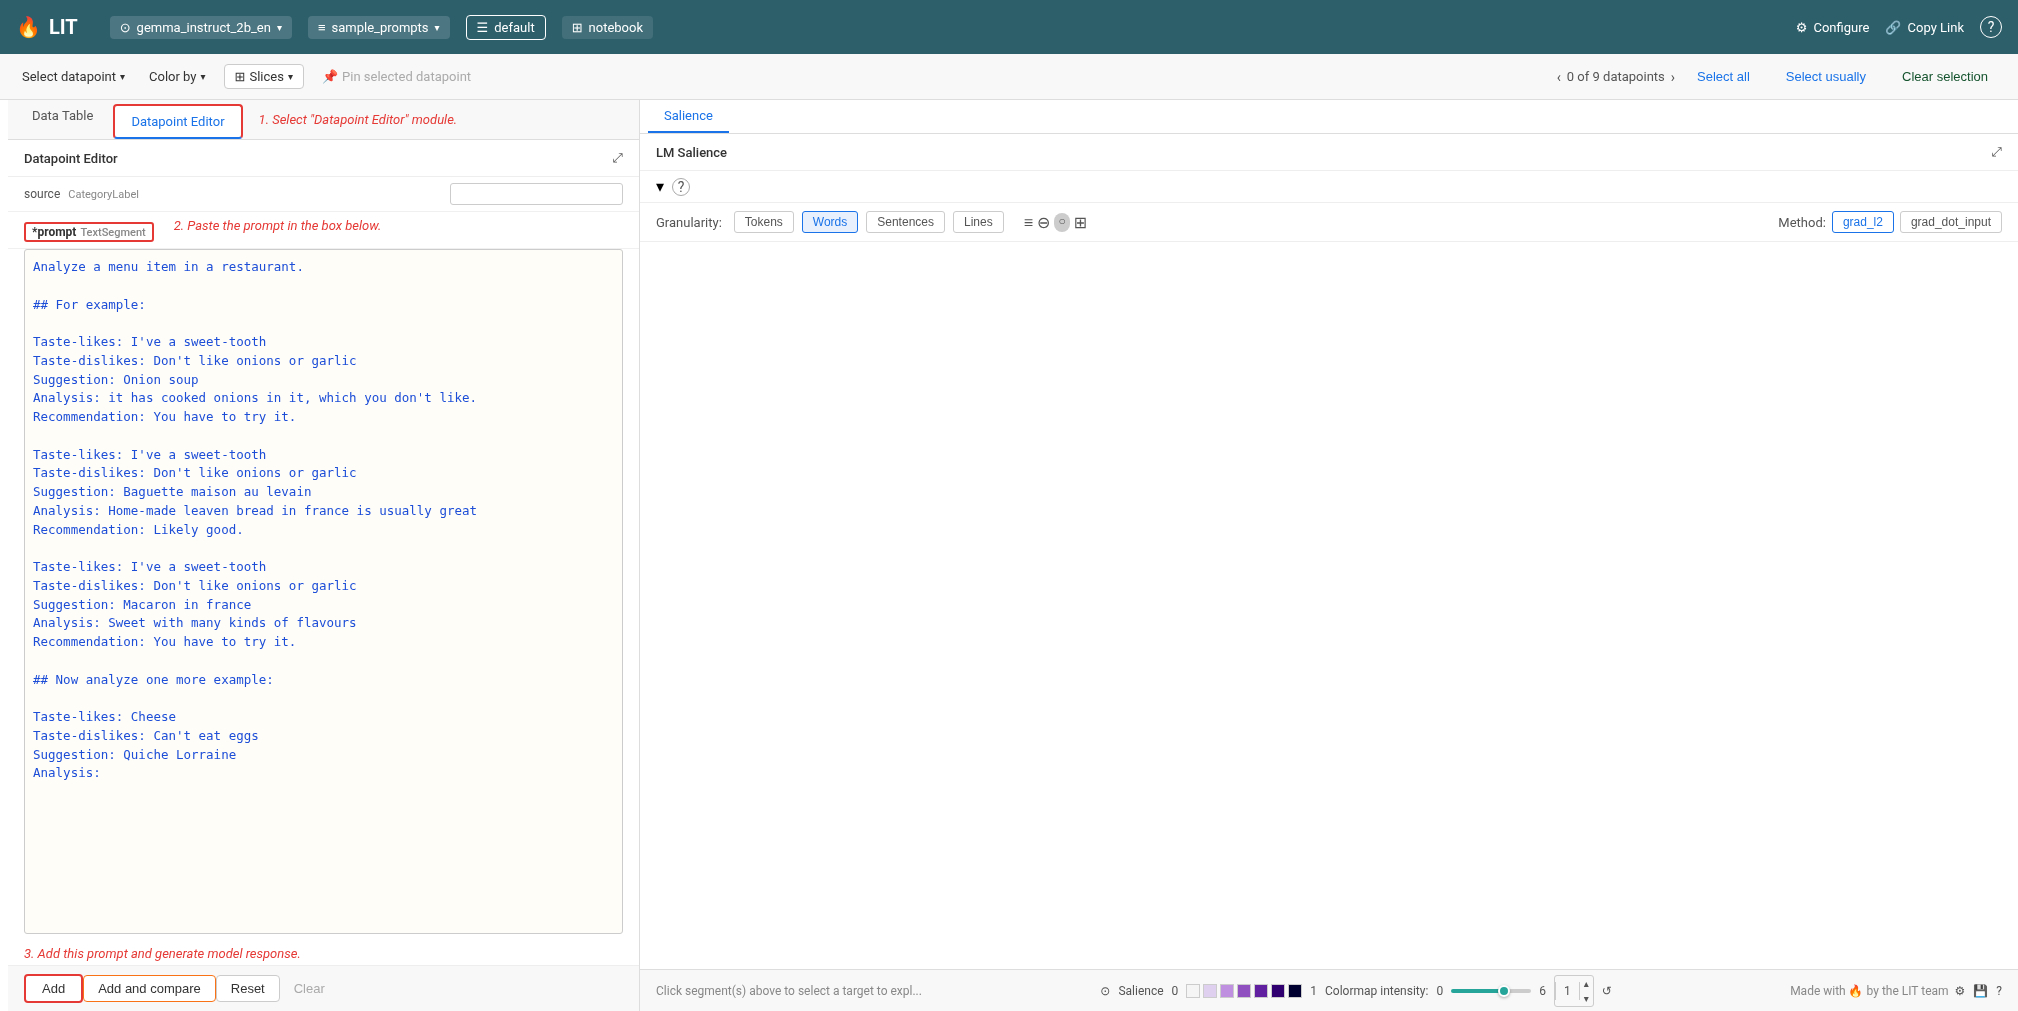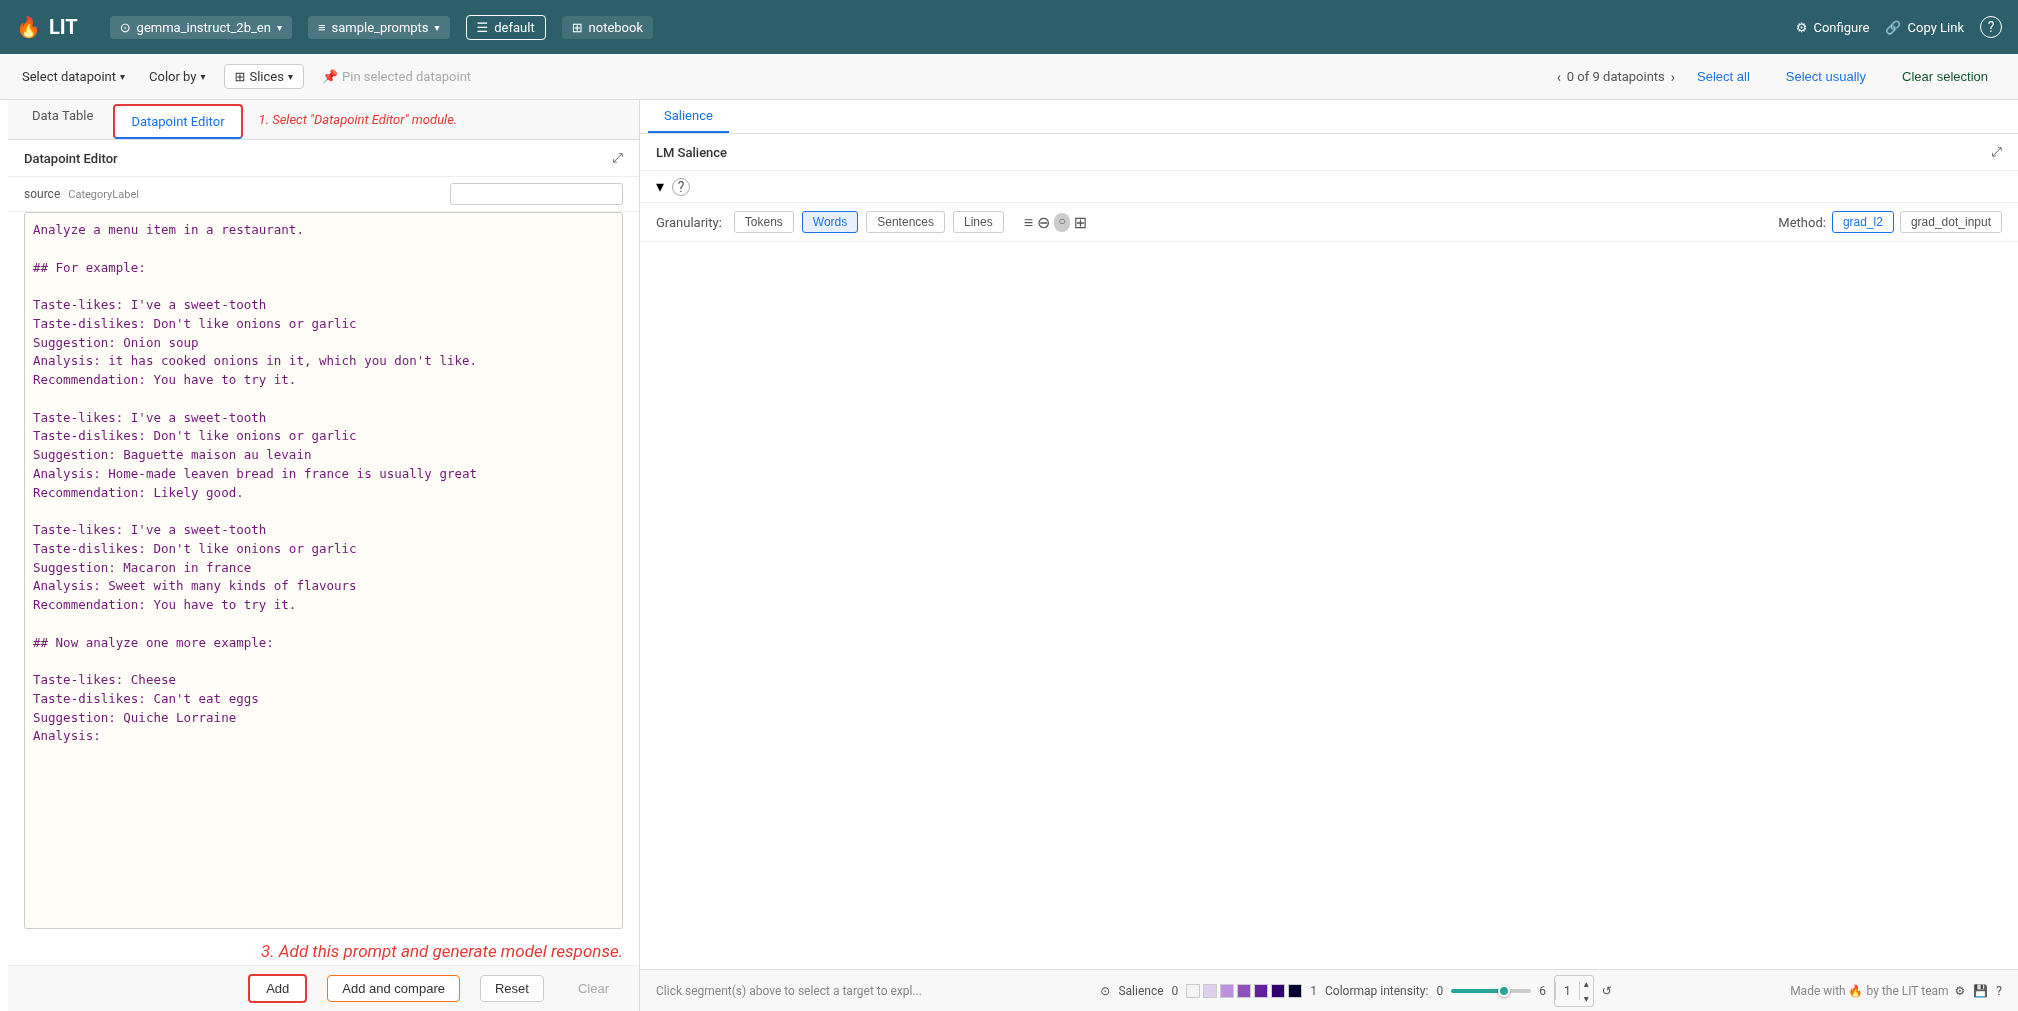--- a/index.html
+++ b/index.html
@@ -254,33 +254,32 @@
     .prompt-textarea {
       width: 100%;
       height: 100%;
       border: 1px solid #ccc;
       border-radius: 3px;
       padding: 8px;
       font-size: 12.5px;
       font-family: monospace;
       resize: none;
       background: #fffdf7;
-      color: #701a75;
+      color: #1d4ed8;
       line-height: 1.5;
     }
 
     
     .bottom-bar {
       display: flex;
       align-items: center;
       padding: 8px 16px;
-      gap: 20px;
+      gap: 0;
       border-top: 1px solid #eee;
       background: #f8f8f8;
-      justify-content: flex-end;
     }
     .add-btn {
       padding: 5px 16px;
       background: white;
       border: 2px solid #e53935;
       border-radius: 4px;
       cursor: pointer;
       font-size: 13px;
       font-weight: 500;
       color: #333;
@@ -588,20 +587,27 @@
       <span>Datapoint Editor</span>
       <span class="panel-expand-icon">⤢</span>
     </div>
 
     <div class="form-row">
       <span style="font-size:12px;color:#555;">source</span>
       <span style="font-size:11px;color:#888;">CategoryLabel</span>
       <input type="text" class="form-input" style="margin-left: auto;" value="">
     </div>
 
+    <div class="prompt-row">
+      <div class="prompt-label-box">
+        <span style="font-weight:bold;">*prompt</span>
+        <span style="font-size:11px;color:#888;">TextSegment</span>
+      </div>
+      <span style="color:#e53935;font-size:13px;font-style:italic;margin-left:12px;">2. Paste the prompt in the box below.</span>
+    </div>
 
     <div class="textarea-container">
       <textarea class="prompt-textarea" style="">Analyze a menu item in a restaurant.
 
 ## For example:
 
 Taste-likes: I've a sweet-tooth
 Taste-dislikes: Don't like onions or garlic
 Suggestion: Onion soup
 Analysis: it has cooked onions in it, which you don't like.
@@ -620,21 +626,21 @@
 Recommendation: You have to try it.
 
 ## Now analyze one more example:
 
 Taste-likes: Cheese
 Taste-dislikes: Can't eat eggs
 Suggestion: Quiche Lorraine
 Analysis:</textarea>
     </div>
 
-    <div style="padding:4px 16px;color:#e53935;font-size:17px;font-style:italic;text-align:right;">3. Add this prompt and generate model response.</div>
+    <div style="padding:4px 16px;color:#e53935;font-size:13px;font-style:italic;text-align:left;">3. Add this prompt and generate model response.</div>
     <div class="bottom-bar">
       <button class="add-btn">Add</button>
       <button class="add-compare-btn">Add and compare</button>
       <button class="reset-btn">Reset</button>
       <button class="clear-btn">Clear</button>
     </div>
   </div>
 
   <div class="right-panel">
 

